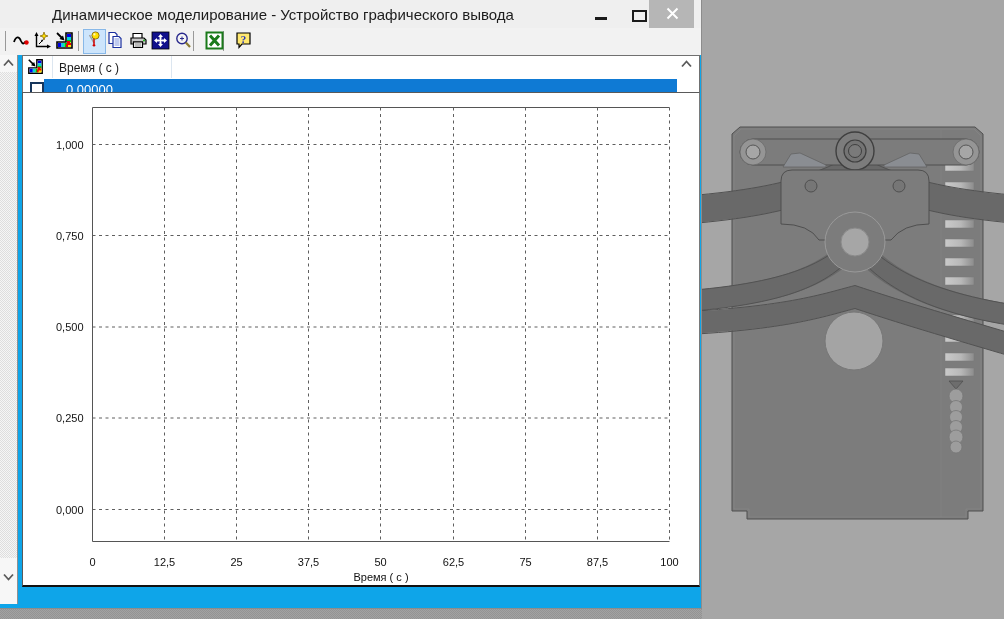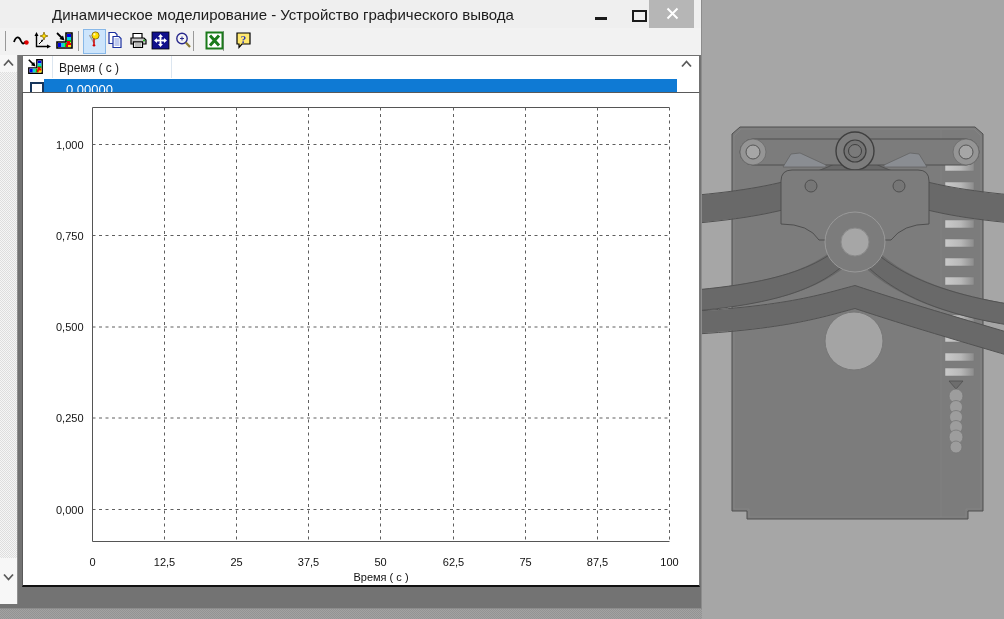--- a/index.html
+++ b/index.html
@@ -77,21 +77,21 @@
     <circle cx="956" cy="407" r="6.5"></circle>
     <circle cx="956" cy="417" r="6.5"></circle>
     <circle cx="956" cy="427" r="6.5"></circle>
     <circle cx="956" cy="437" r="7"></circle>
     <circle cx="956" cy="447" r="6"></circle>
   </g>
 </svg>
 
 <div class="abs" style="left:0;top:608px;width:702px;height:11px;background:repeating-conic-gradient(#a2a2a2 0% 25%, #939393 0% 50%) 0 0/2px 2px"></div>
 
-<div class="abs" id="win" style="left:0;top:0;width:701px;height:608px;background:#737373;border-right:1px solid #8c8c8c;border-bottom:1px solid #8c8c8c">
+<div class="abs" id="win" style="left:0;top:0;width:701px;height:608px;background:#0ea5e9;border-right:1px solid #8c8c8c;border-bottom:1px solid #8c8c8c">
 
   <div class="abs" style="left:0;top:0;width:701px;height:28px;background:#efefef">
     <div class="abs" style="left:52px;top:0;height:28px;line-height:29px;font-size:15px;color:#1c1c1c;white-space:nowrap">Динамическое моделирование - Устройство графического вывода</div>
     <div class="abs" style="left:595px;top:17px;width:12px;height:3px;background:#1a1a1a"></div>
     <div class="abs" style="left:632px;top:10px;width:11px;height:8px;border:2px solid #1a1a1a"></div>
     <div class="abs" style="left:649px;top:0px;width:45px;height:28px;background:#b6b6b6"></div>
     <svg class="abs" style="left:666px;top:7px" width="13" height="13" viewBox="0 0 13 13">
         <path d="M1.5,1.5 L11.5,11.5 M11.5,1.5 L1.5,11.5" stroke="#fff" stroke-width="2"></path>
       </svg>
   </div>

